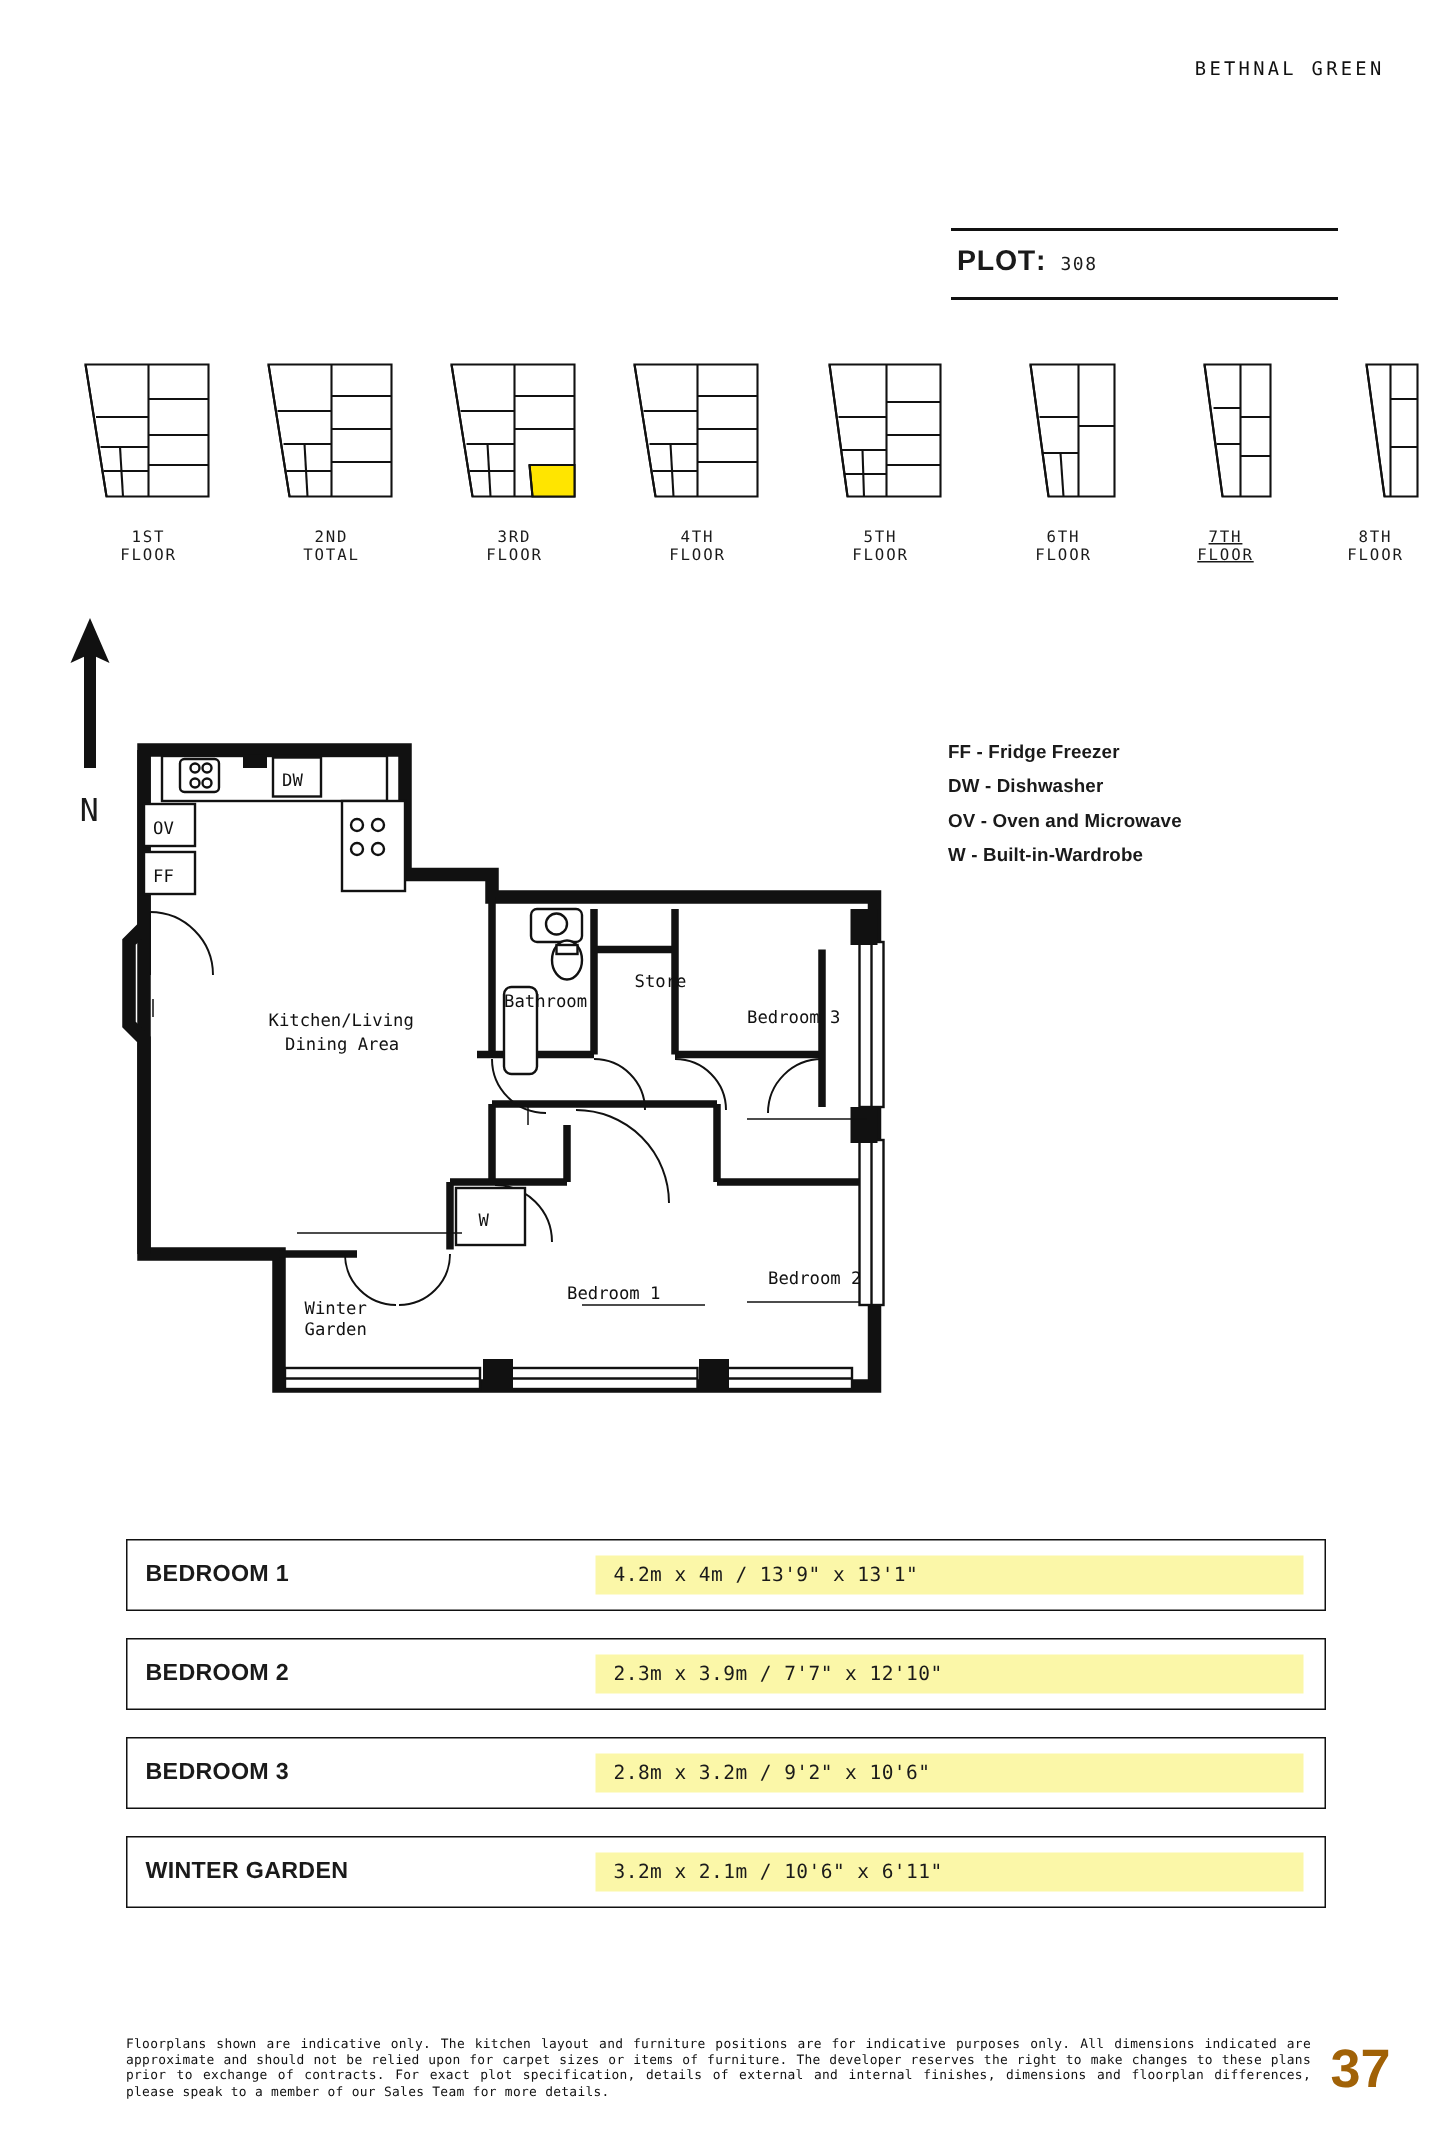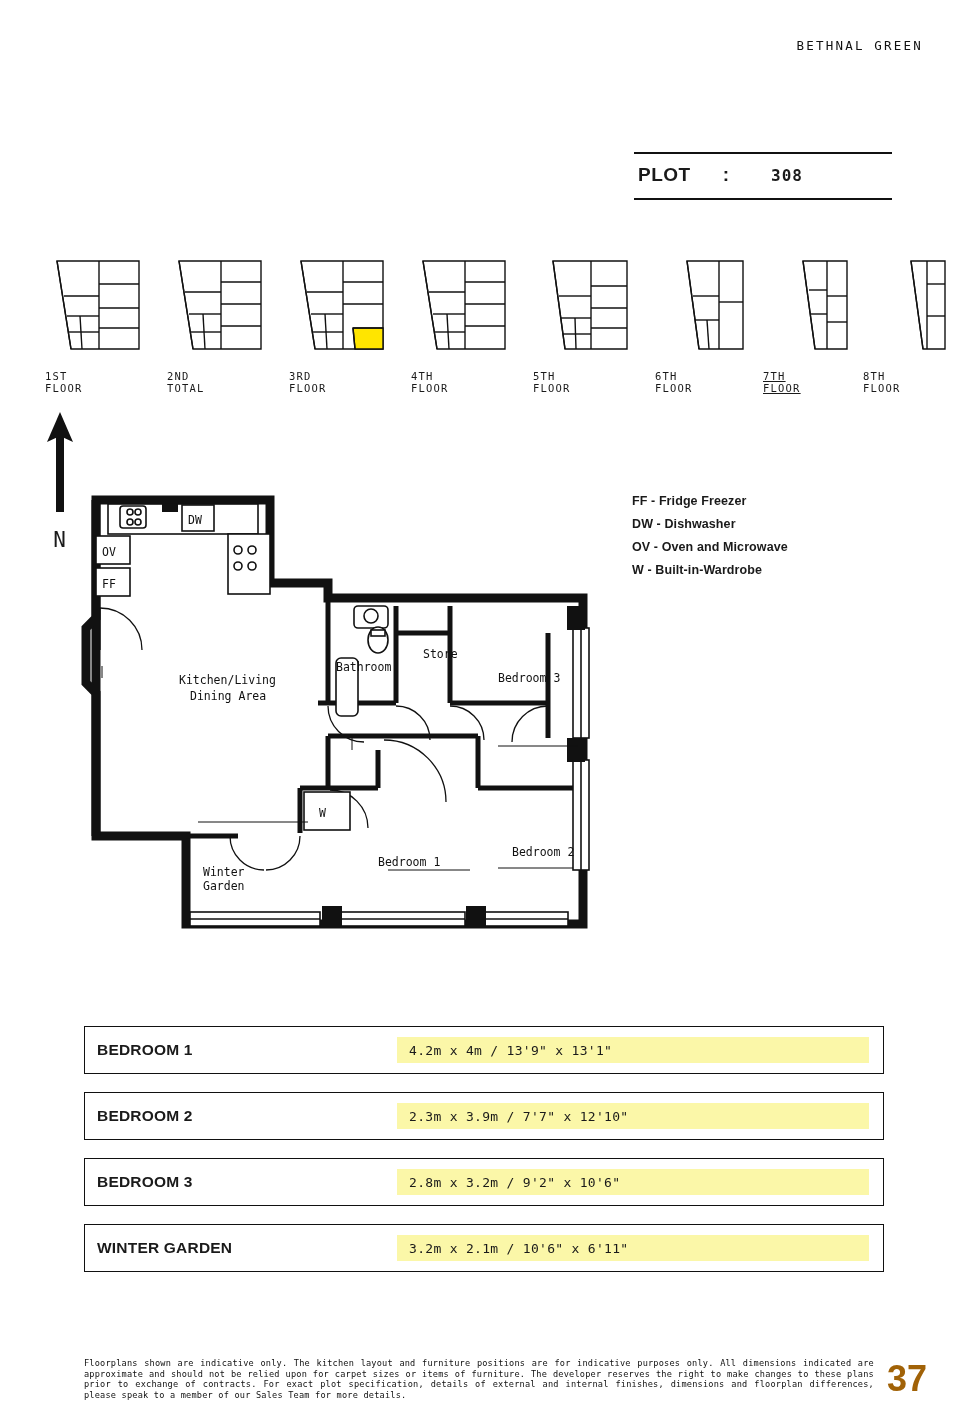--- a/index.html
+++ b/index.html
@@ -13,28 +13,28 @@
   
   .dev-name{
     position:absolute;top:38px;right:36px;
     font-size:12.5px;letter-spacing:2.2px;color:#111;
   }
 
   
   .plot-box{position:absolute;left:634px;top:152px;width:258px;}
   .plot-rule{height:2px;background:#111;width:100%;}
   .plot-rule.thin{height:1.5px;}
-  .plot-row{display:flex;align-items:baseline;padding:10px 4px 12px 4px;gap:32px;}
+  .plot-row{display:flex;align-items:baseline;padding:10px 4px 12px 4px;}
   .plot-label{font-family:"Liberation Sans",sans-serif;font-weight:bold;font-size:19px;letter-spacing:.5px;}
   .plot-colon{font-family:"Liberation Sans",sans-serif;font-weight:bold;font-size:19px;}
-  .plot-num{font-size:16px;margin-left:10px;letter-spacing:1px;font-weight:bold;}
+  .plot-num{font-size:12px;margin-left:10px;letter-spacing:1px;}
 
   
   .floors{position:absolute;left:45px;top:238px;width:880px;height:150px;}
-  .floor{position:absolute;top:18px;width:108px;}
+  .floor{position:absolute;top:0;width:108px;text-align:center;}
   .floor .thumb{position:relative;height:108px;}
   .floor .cap{
     font-size:10.5px;line-height:12px;letter-spacing:1.2px;margin-top:6px;white-space:pre-line;
   }
   .floor svg{display:block;margin:0 auto;}
 
   
   .north{position:absolute;left:40px;top:412px;width:40px;text-align:center;}
   .north .letter{font-size:21px;margin-top:4px;letter-spacing:1px;}
 

